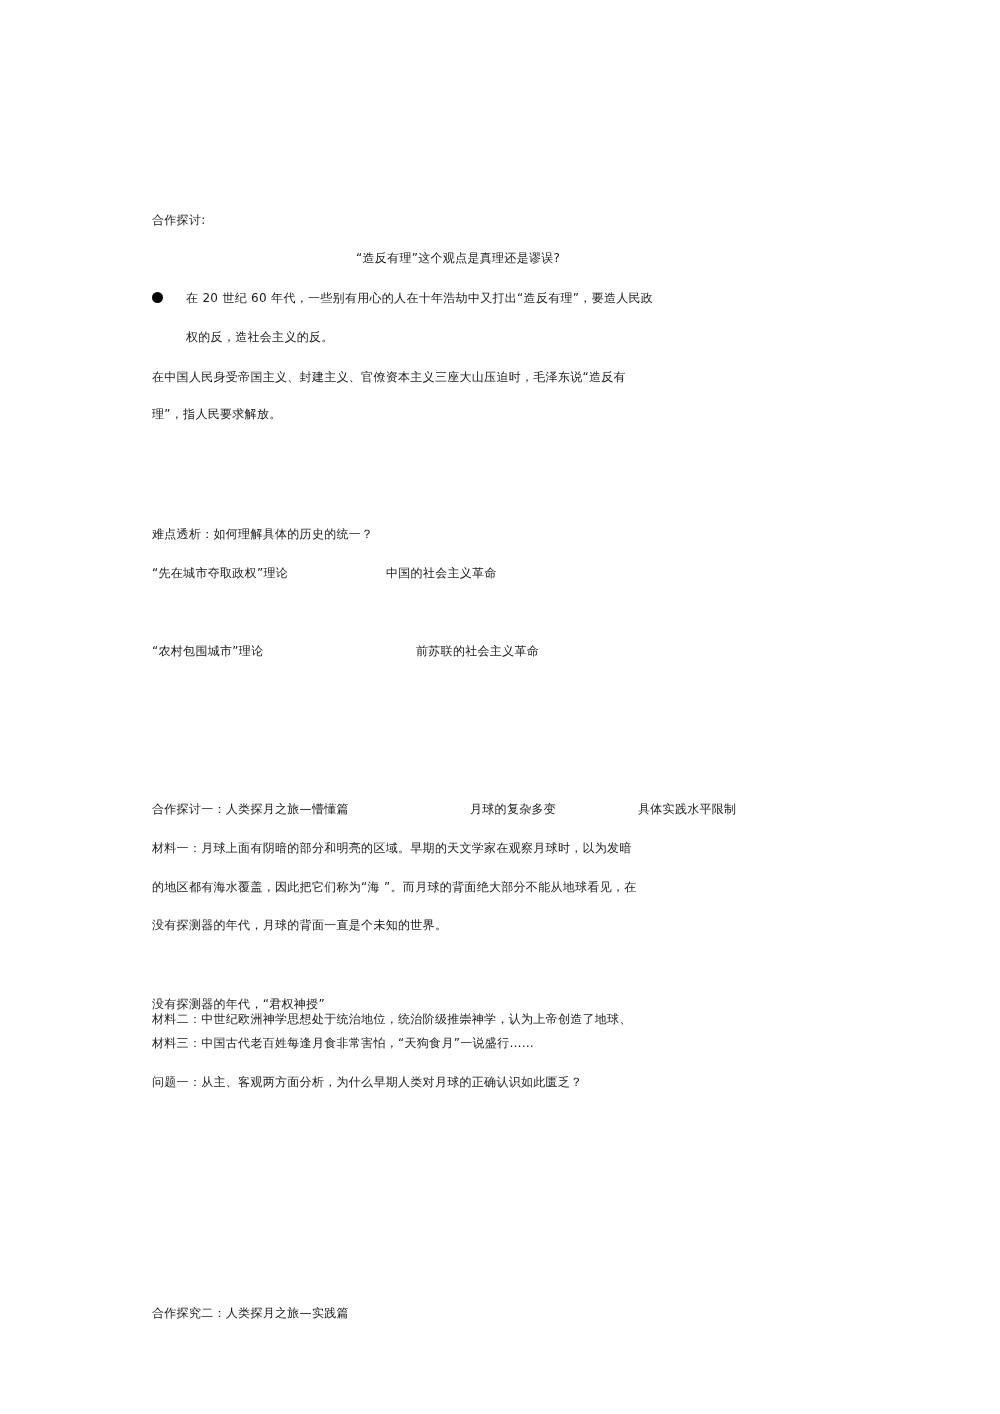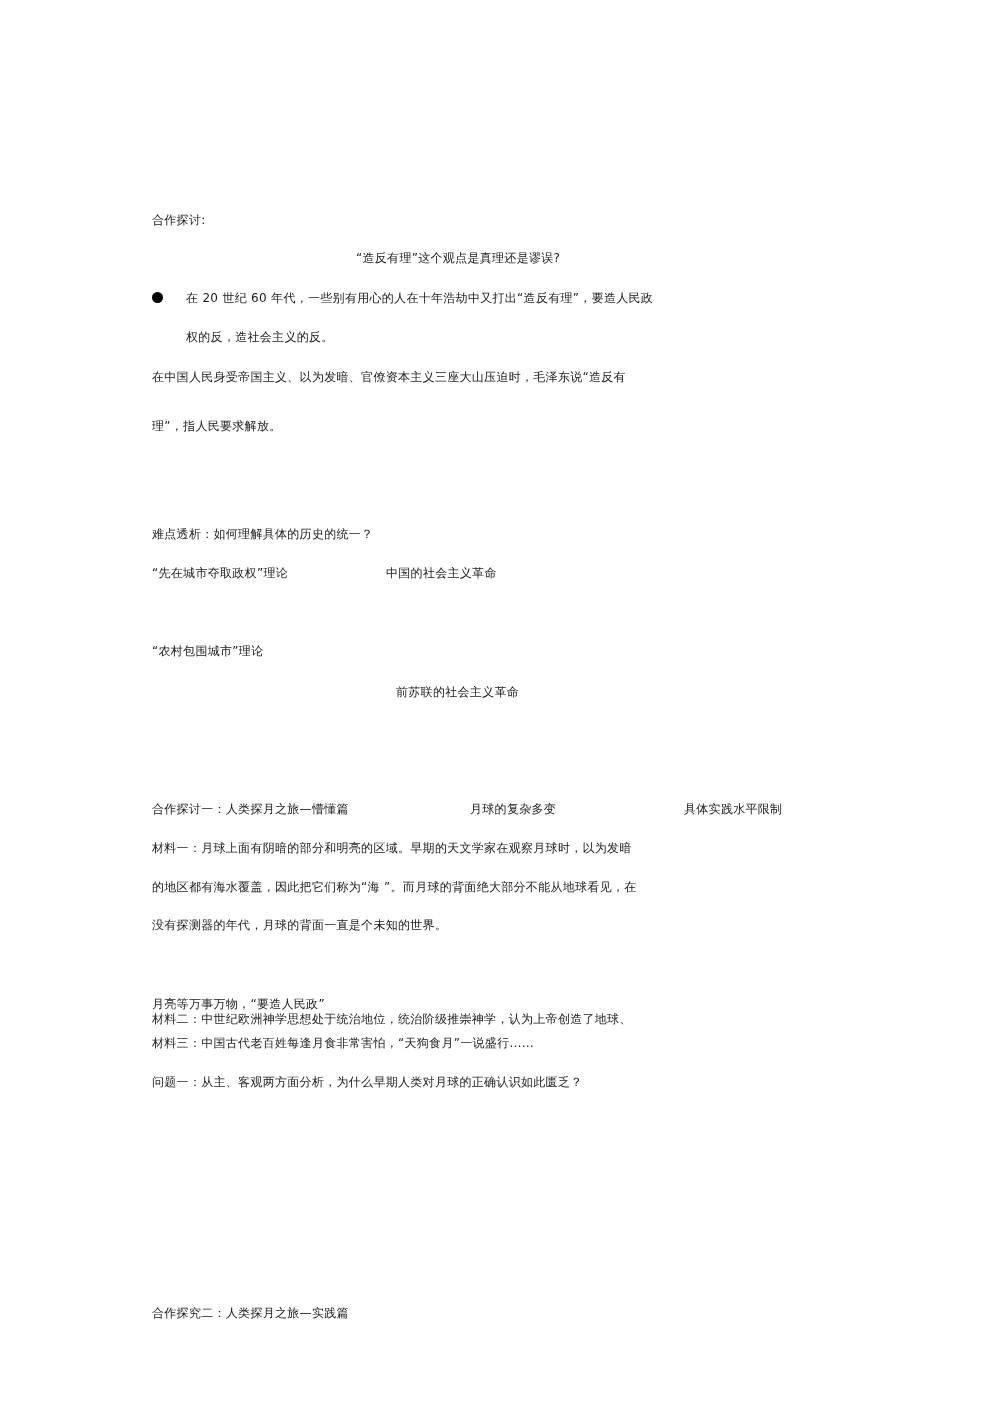--- a/index.html
+++ b/index.html
@@ -33,52 +33,52 @@
     .bullet {
       position: absolute;
       left: 152px;
       top: 292px;
       width: 11px;
       height: 11px;
       border-radius: 50%;
       background: #000;
     }
     .col2a { left: 386px; }
-    .col2b { left: 396px; margin-top: 41px; }
+    .col2b { left: 416px; }
   </style>
 </head>
 <body>
 
 <div>
 
   <div class="line" style="top:210px;">合作探讨:</div>
   <div class="line center" style="top:248px;">“造反有理”这个观点是真理还是谬误?</div>
 
   <span class="bullet"></span>
   <div class="line bullet-line" style="top:288px;">在 20 世纪 60 年代，一些别有用心的人在十年浩劫中又打出“造反有理”，要造人民政</div>
   <div class="line bullet-line" style="top:327px;">权的反，造社会主义的反。</div>
 
-  <div class="line" style="top:367px;">在中国人民身受帝国主义、以为发暗、官僚资本主义三座大山压迫时，毛泽东说“造反有</div>
-  <div class="line" style="top:416px;">理”，指人民要求解放。</div>
+  <div class="line" style="top:367px;">在中国人民身受帝国主义、封建主义、官僚资本主义三座大山压迫时，毛泽东说“造反有</div>
+  <div class="line" style="top:404px;">理”，指人民要求解放。</div>
 
   <div class="line" style="top:524px;">难点透析：如何理解具体的历史的统一？</div>
   <div class="line" style="top:563px;">“先在城市夺取政权”理论</div>
   <div class="line col2a" style="top:563px;text-align:right;">中国的社会主义革命</div>
   <div class="line" style="top:641px;">“农村包围城市”理论</div>
   <div class="line col2b" style="top:641px;">前苏联的社会主义革命</div>
 
   <div class="line" style="top:799px;text-align:center;">合作探讨一：人类探月之旅—懵懂篇</div>
   <div class="line" style="left:470px; top:799px;">月球的复杂多变</div>
-  <div class="line" style="left:638px; top:799px;margin-left:46px;">具体实践水平限制</div>
+  <div class="line" style="left:638px; top:799px;">具体实践水平限制</div>
 
   <div class="line" style="top:838px;">材料一：月球上面有阴暗的部分和明亮的区域。早期的天文学家在观察月球时，以为发暗</div>
   <div class="line" style="top:877px;">的地区都有海水覆盖，因此把它们称为“海 ”。而月球的背面绝大部分不能从地球看见，在</div>
   <div class="line" style="top:915px;">没有探测器的年代，月球的背面一直是个未知的世界。</div>
 
   <div class="line" style="top:1009px;">材料二：中世纪欧洲神学思想处于统治地位，统治阶级推崇神学，认为上帝创造了地球、</div>
-  <div class="line" style="top:994px;">月亮等万事万物，“要造人民政”</div>
+  <div class="line" style="top:994px;">没有探测器的年代，“君权神授”</div>
 
   <div class="line" style="top:1033px;">材料三：中国古代老百姓每逢月食非常害怕，“天狗食月”一说盛行……</div>
   <div class="line" style="top:1072px;font-family:Liberation Serif, serif;">问题一：从主、客观两方面分析，为什么早期人类对月球的正确认识如此匮乏？</div>
 
   <div class="line" style="top:1303px;">合作探究二：人类探月之旅—实践篇</div>
 
 </div>
 
 </body></html>

